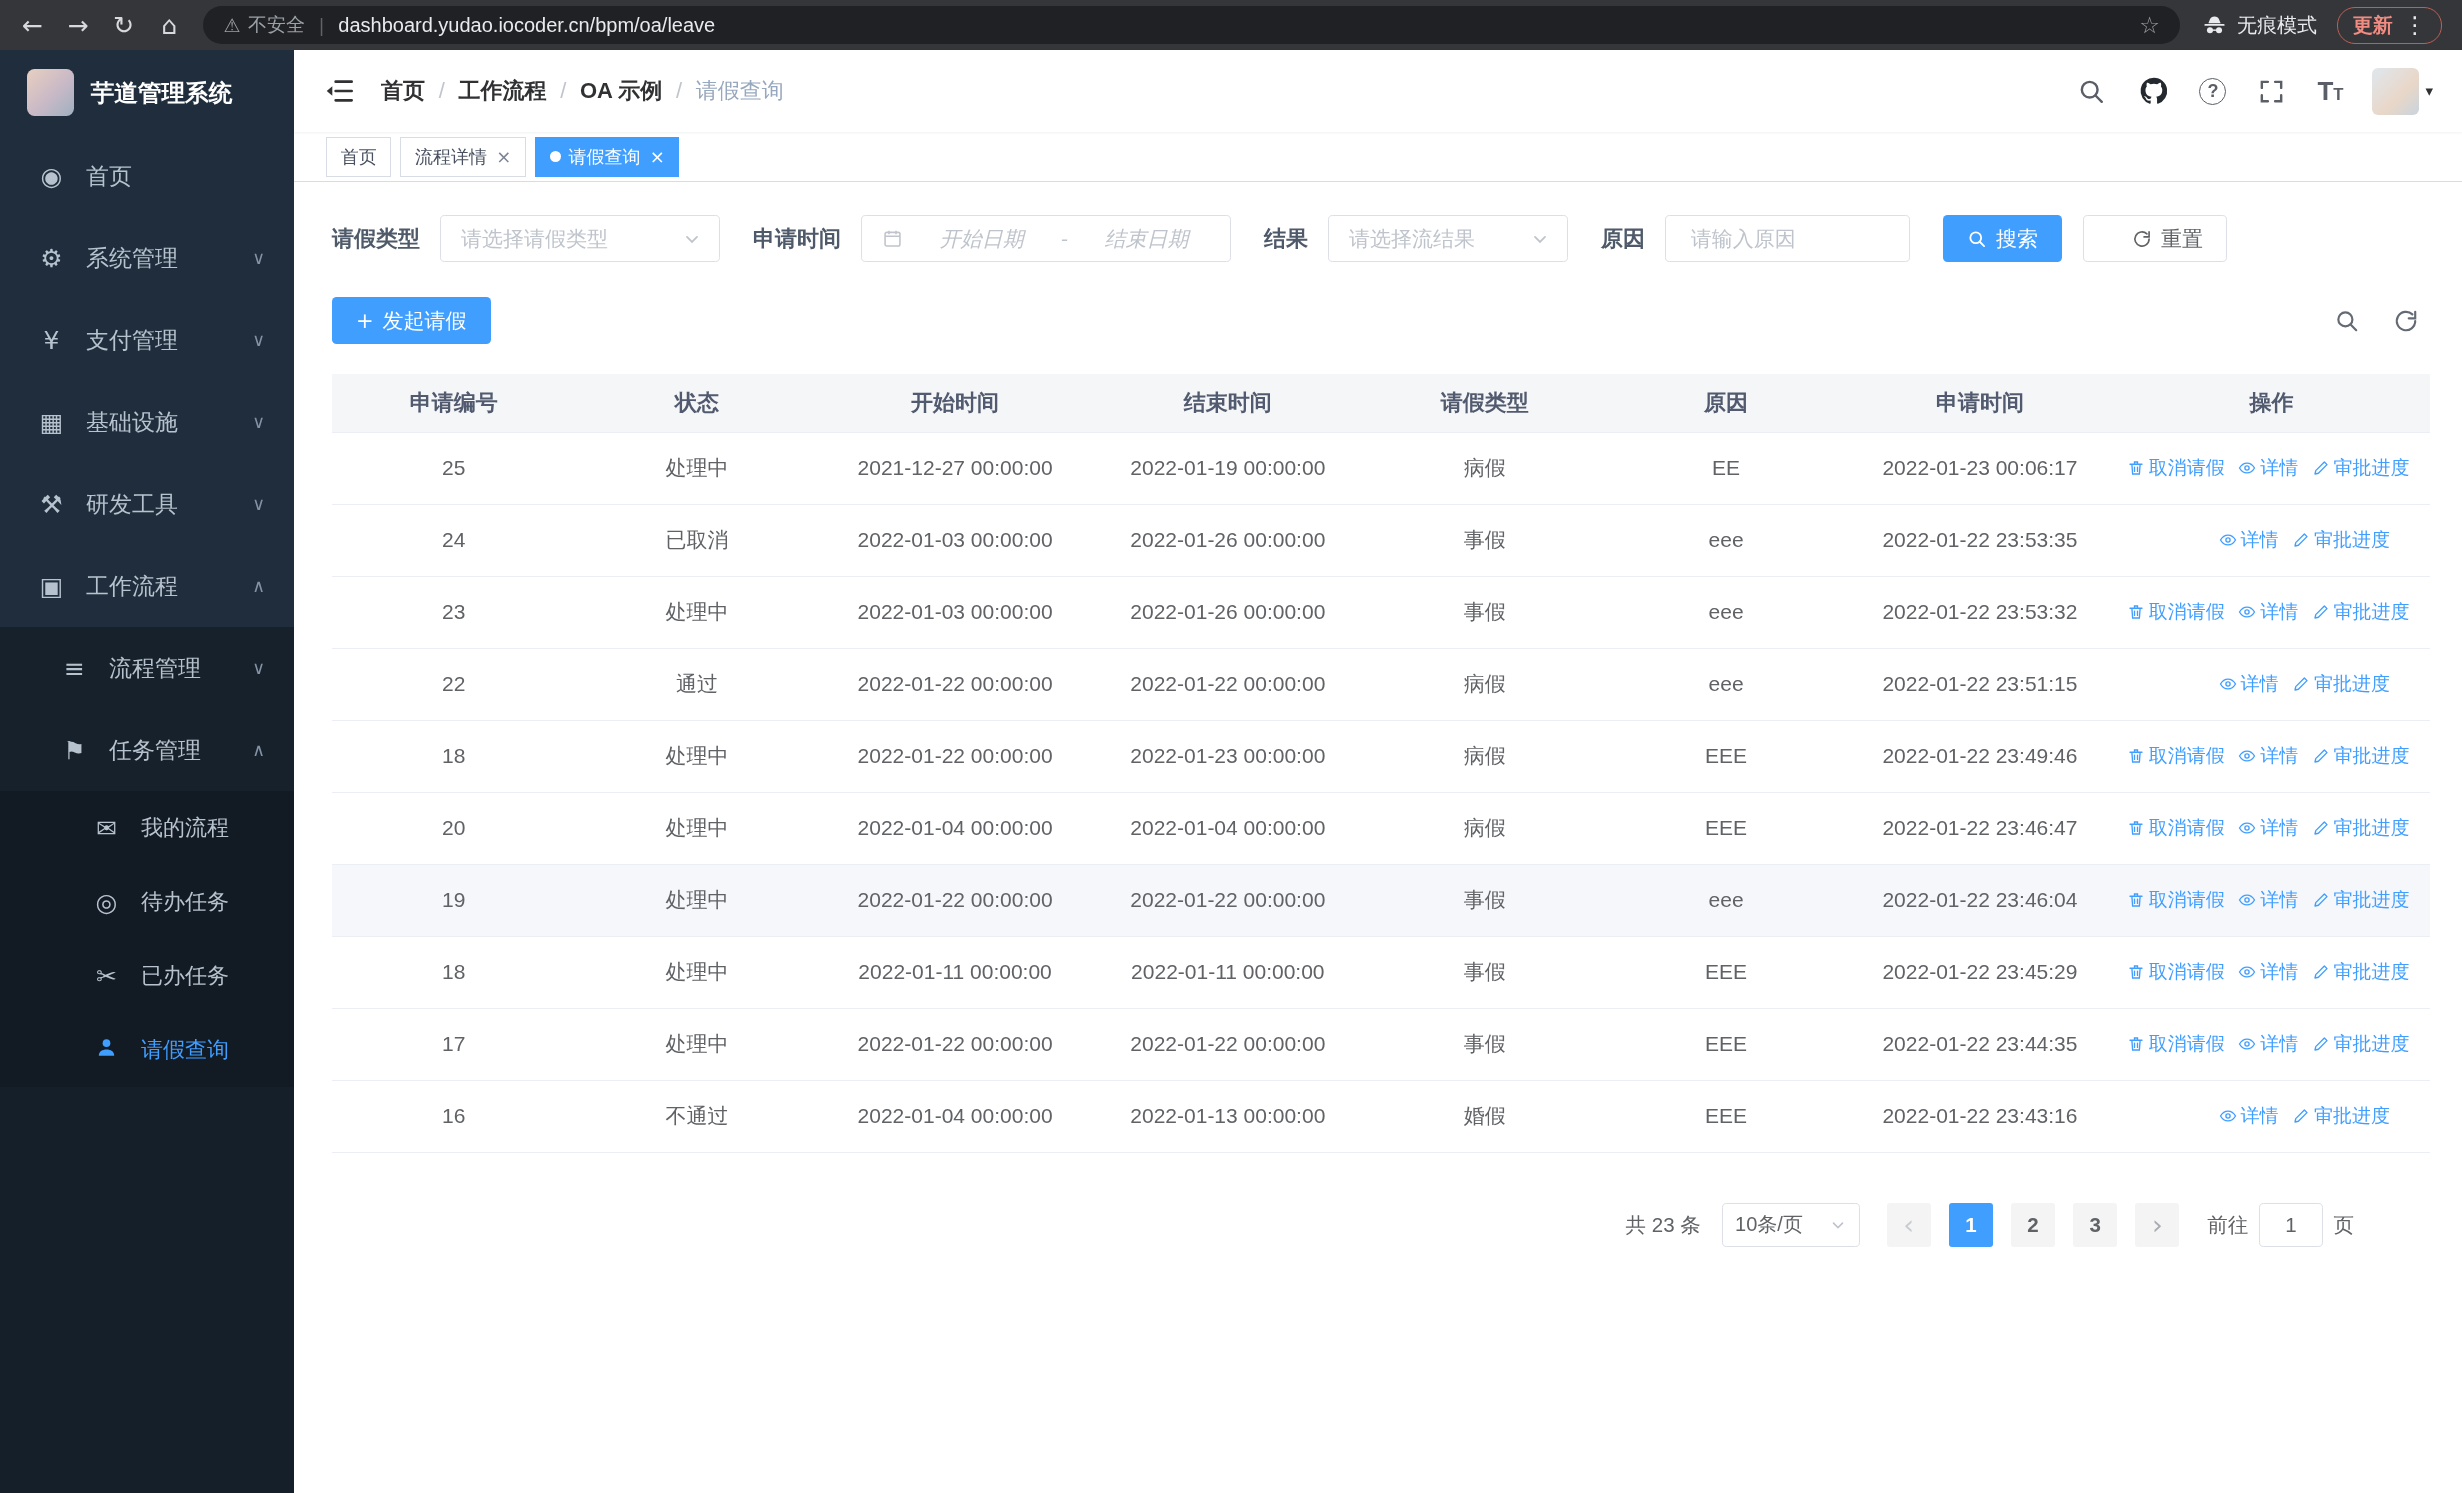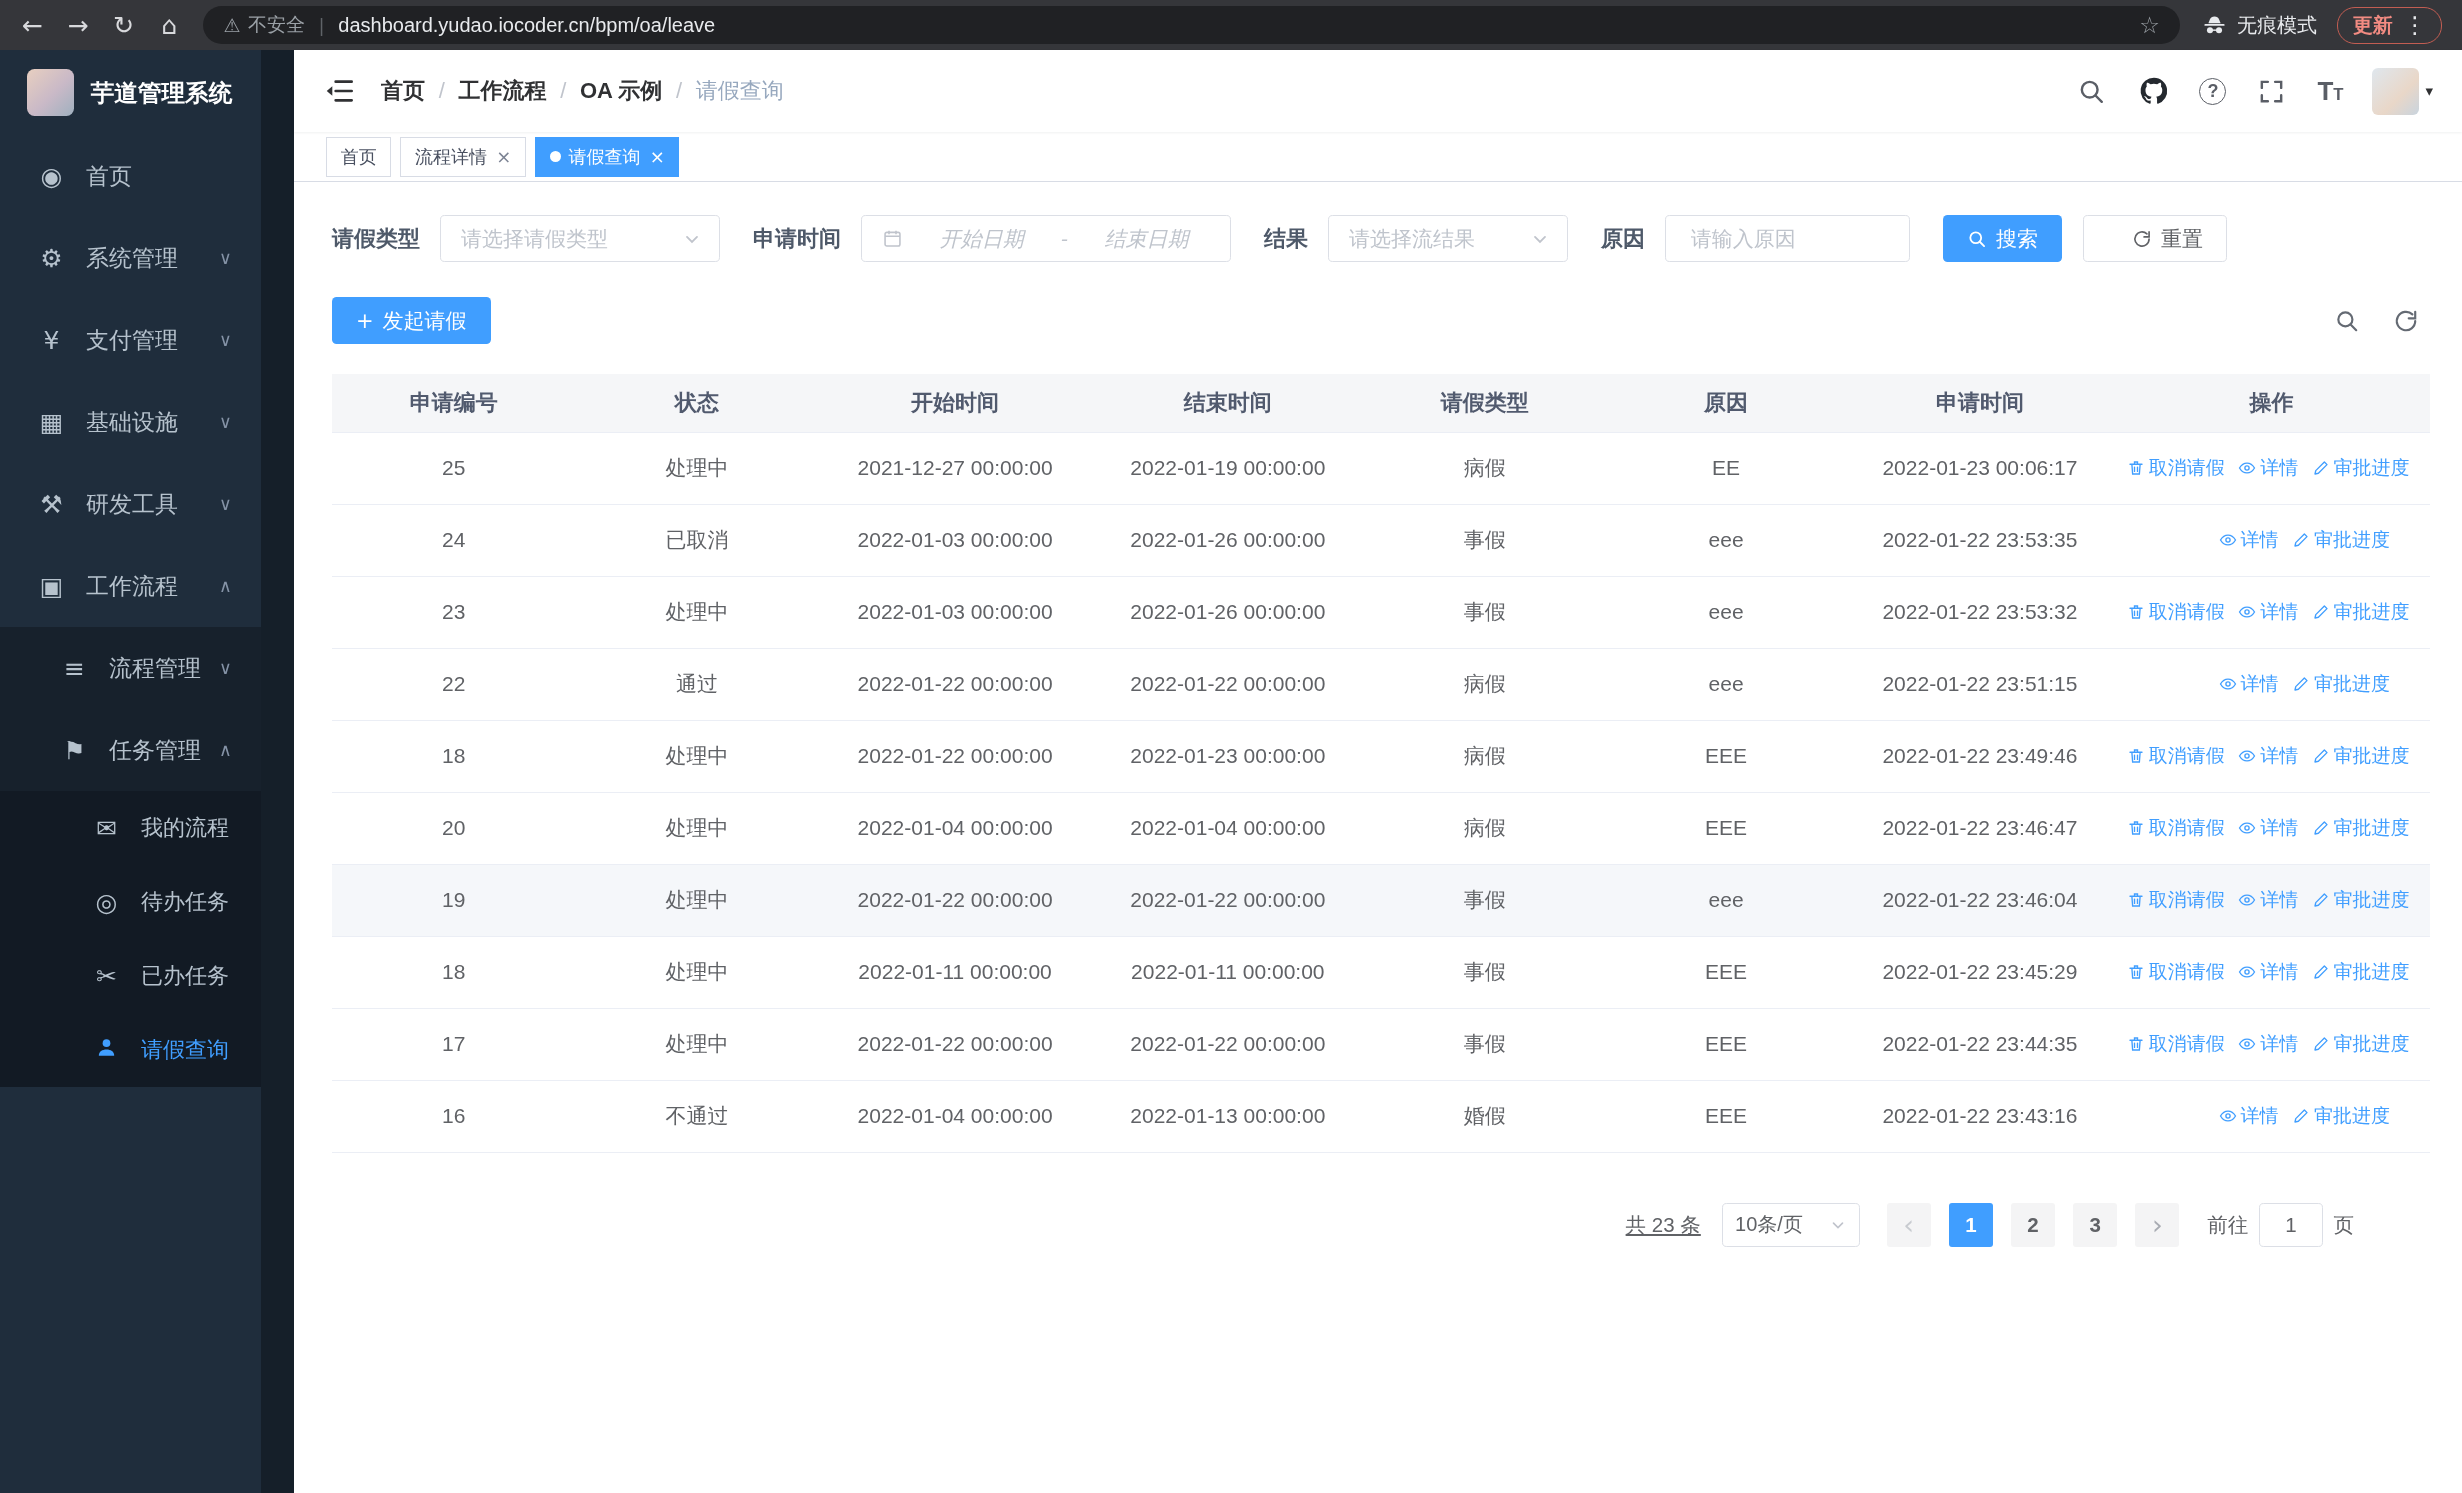--- a/index.html
+++ b/index.html
@@ -33,21 +33,21 @@
     display: flex; align-items: center; gap: 10.6px; height: 37px; border-radius: 18px;
     border: 1.5px solid #c25d52; color: #f28b82; font-size: 20px; font-weight: 600;
     padding: 0 15px; margin: 0 7.6px; cursor: pointer; flex: 0 0 auto;
   }
   .update-chip .kebab { color: #e8eaed; font-size: 23px; font-weight: 400; }
 
   
   .app { display: flex; height: calc(100% - 50px); }
 
   
-  .sidebar { width: 294px; flex: 0 0 294px; background: #151f29; display: flex; flex-direction: row; }
+  .sidebar { width: 294px; flex: 0 0 294px; background: #151f29; display: flex; flex-direction: column; }
   .side-top { background: #1f2d3c; }
   .logo-row { height: 85px; display: flex; align-items: center; padding-left: 27px; gap: 16.7px; }
   .logo-img { width: 47px; height: 47px; border-radius: 7.6px; background: linear-gradient(135deg, #e8cfc0 0%, #c9b9c7 55%, #9fb0bf 100%); flex: 0 0 auto; }
   .logo-title { color: #fff; font-size: 23.6px; font-weight: 700; white-space: nowrap; }
   .mi {
     height: 82px; display: flex; align-items: center; padding: 0 29px 0 35px;
     color: #b6c2cd; font-size: 23px; gap: 18px; cursor: pointer; white-space: nowrap;
   }
   .mi .ic { width: 33px; text-align: center; font-size: 25px; flex: 0 0 auto; }
   .mi .chev { margin-left: auto; font-size: 17.5px; color: #8492a6; }
@@ -145,21 +145,21 @@
     color: #409eff; font-size: 19px; display: inline-flex; align-items: center; gap: 3.8px;
     margin-left: 13.7px; cursor: pointer; text-decoration: none; white-space: nowrap;
   }
   .op svg { width: 18px; height: 18px; }
 
   
   .pagination {
     display: flex; align-items: center; justify-content: flex-end;
     margin-top: 50px; padding-right: 76px; gap: 7.6px; font-size: 20.5px; color: #606266;
   }
-  .pg-total { margin-right: 13.7px; text-decoration: underline; }
+  .pg-total { margin-right: 13.7px; }
   .pg-size {
     width: 138px; height: 44px; border: 0.8px solid #dcdfe6; border-radius: 4.6px;
     display: flex; align-items: center; justify-content: space-between; padding: 0 12px;
     font-size: 20px; color: #606266; cursor: pointer; margin-right: 13.7px;
   }
   .pbtn {
     min-width: 44px; height: 44px; background: #f4f4f5; border-radius: 3px;
     display: flex; align-items: center; justify-content: center;
     font-size: 20.5px; font-weight: 600; color: #606266; margin: 0 5.3px; cursor: pointer;
   }

